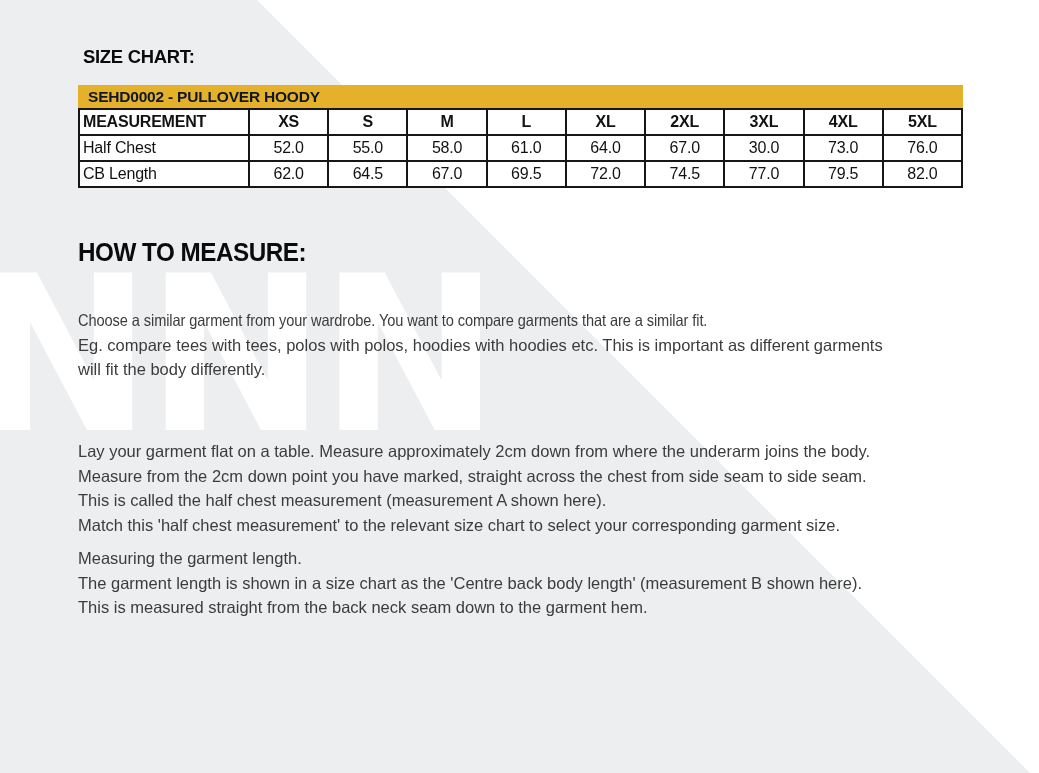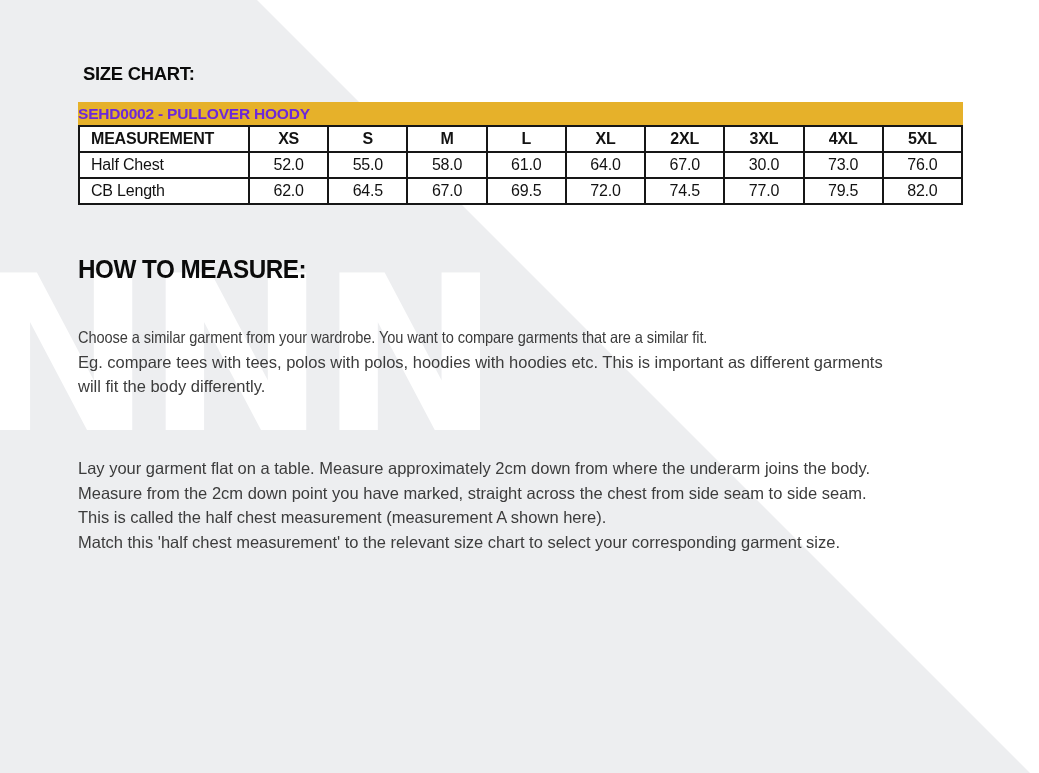--- a/index.html
+++ b/index.html
@@ -30,38 +30,38 @@
     position:absolute;
     left:-28px;top:248px;
     font-size:215px;
     font-weight:bold;
     letter-spacing:-6px;
     line-height:1;
     color:#ffffff;
     z-index:1;
     font-family:"DejaVu Sans","Liberation Sans",sans-serif;
   }
-  .content{position:absolute;left:0;top:17px;width:1039px;height:688px;z-index:2;}
+  .content{position:absolute;left:0;top:0;width:1039px;height:688px;z-index:2;}
 
   .size-chart-title{
     position:absolute;left:83px;top:46px;
     font-size:19px;font-weight:bold;color:#0b0b0b;
     letter-spacing:-0.3px;
     transform:scaleX(0.97);transform-origin:left;
     white-space:nowrap;
   }
   .chart-block{
     position:absolute;left:78px;top:85px;width:885px;
   }
   .product-bar{
     width:885px;height:23px;
     background:var(--accent-yellow);
-    font-size:15.5px;font-weight:bold;color:#6d28d9;
+    font-size:15.5px;font-weight:bold;color:#0f172a;
     line-height:23px;
-    padding-left:0;
+    padding-left:10px;
     letter-spacing:-0.2px;
     white-space:nowrap;
   }
   table.sizes{
     border-collapse:collapse;
     width:885px;
     table-layout:fixed;
   }
   table.sizes th, table.sizes td{
     border:2px solid #161616;
@@ -74,21 +74,21 @@
     padding:0;
     letter-spacing:-0.2px;
     white-space:nowrap;
     overflow:hidden;
   }
   table.sizes th{font-weight:bold;}
   table.sizes td{font-weight:normal;margin-top:32px;}
   table.sizes .measure-col{
     width:170px;
     text-align:left;
-    padding-left:11px;
+    padding-left:3px;
   }
   .how-to-title{
     position:absolute;left:78px;top:238px;
     font-size:25px;font-weight:bold;color:#0b0b0b;
     letter-spacing:-0.5px;
     transform:scaleX(0.97);transform-origin:left;
     white-space:nowrap;
   }
   .para{position:absolute;left:78px;width:920px;}
   .para .line{
@@ -170,14 +170,19 @@
     <div class="line">will fit the body differently.</div>
   </div>
 
   <div class="para para2">
     <div class="line">Lay your garment flat on a table. Measure approximately 2cm down from where the underarm joins the body.</div>
     <div class="line">Measure from the 2cm down point you have marked, straight across the chest from side seam to side seam.</div>
     <div class="line">This is called the half chest measurement (measurement A shown here).</div>
     <div class="line">Match this 'half chest measurement' to the relevant size chart to select your corresponding garment size.</div>
   </div>
 
+  <div class="para para3">
+    <div class="line">Measuring the garment length.</div>
+    <div class="line">The garment length is shown in a size chart as the 'Centre back body length' (measurement B shown here).</div>
+    <div class="line">This is measured straight from the back neck seam down to the garment hem.</div>
+  </div>
 
 </div>
 
 </body></html>

